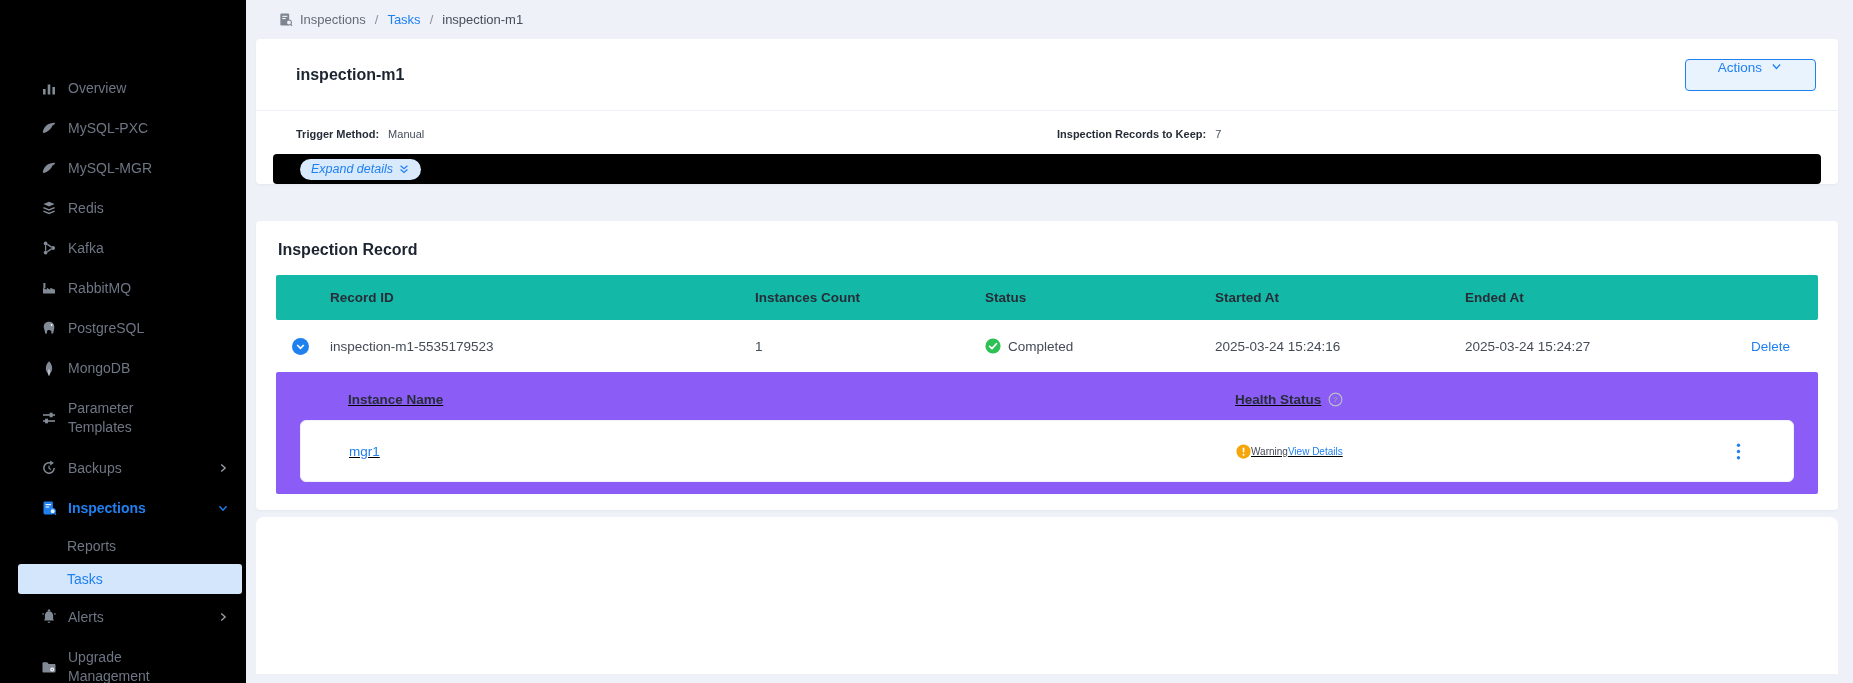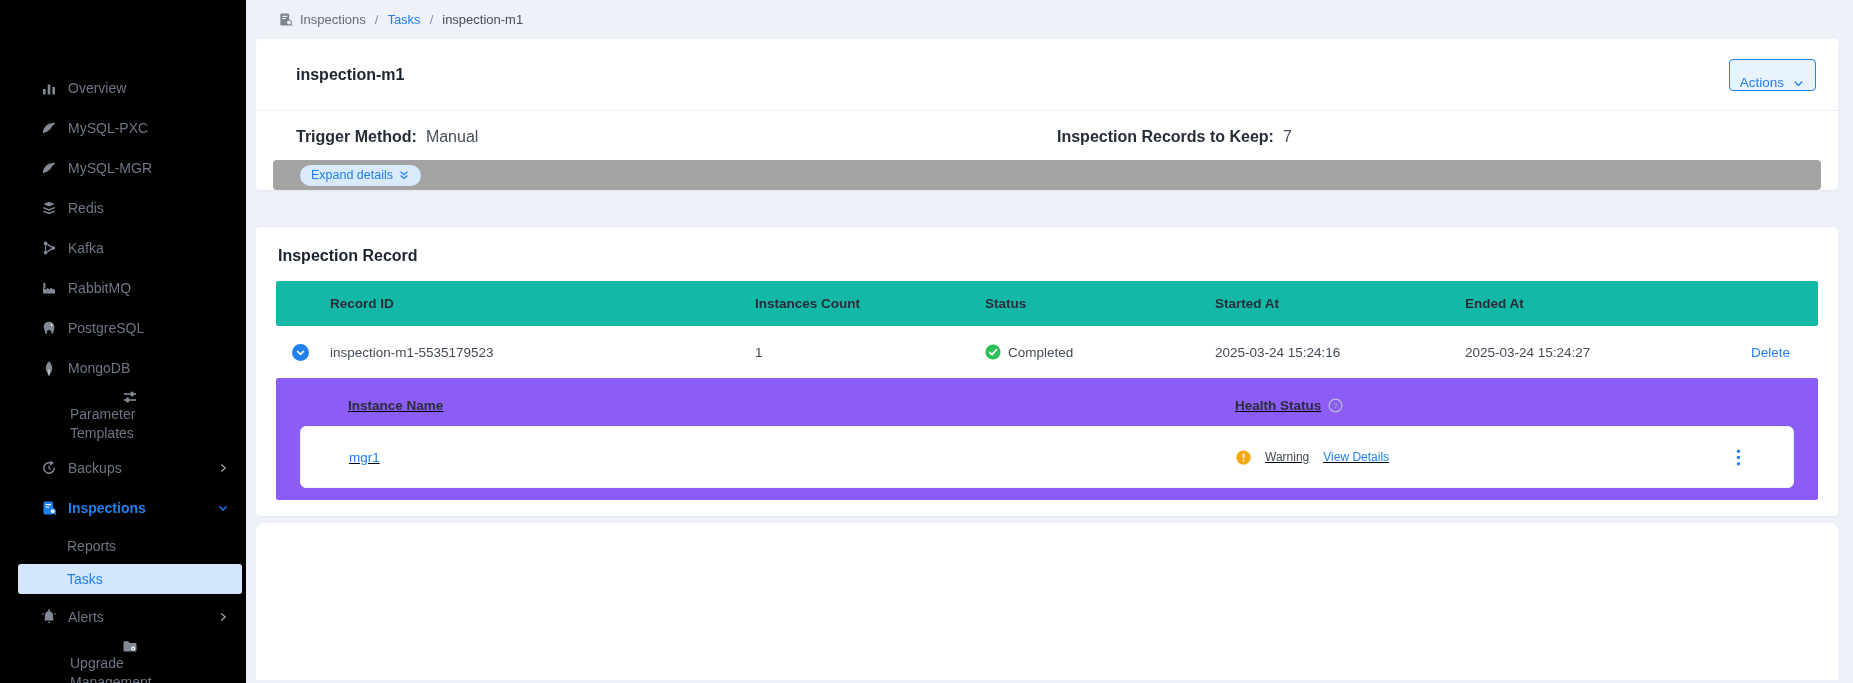--- a/index.html
+++ b/index.html
@@ -3,50 +3,50 @@
 <meta charset="utf-8">
 <style>
   * { margin:0; padding:0; box-sizing:border-box; font-family:"Liberation Sans","DejaVu Sans",sans-serif; }
   html,body { width:1853px; height:683px; overflow:hidden; }
   body { background:#eef2f8; display:flex; }
 
   
   .sidebar { width:246px; flex-shrink:0; background:#000000; padding-top:68px; }
   .side-item { min-height:40px; display:flex; align-items:center; padding:0 16px 0 40px;
                color:#6e7684; font-size:14px; cursor:pointer; }
-  .side-item.tall { min-height:60px;flex-direction:column; }
+  .side-item.tall { min-height:60px; }
   .side-item .s-icon { width:17px; height:17px; margin-right:11px; flex-shrink:0; display:flex; align-items:center; justify-content:center; }
   .side-item .s-label { flex:1; line-height:1.35; max-width:130px; }
   .side-item .s-chev { margin-left:auto; display:flex; }
   .side-item.active { color:#2080f0; font-weight:700; }
   .side-sub { height:30px; margin:3px 4px 3px 18px; padding-left:49px; display:flex; align-items:center;
               border-radius:3px; color:#6e7684; font-size:14px; cursor:pointer; }
   .side-sub.selected { background:#d3e6fb; color:#2080f0; }
 
   
   .main { flex:1; padding:0 15px 0 10px; min-width:0; }
   .breadcrumb { height:39px; display:flex; align-items:center; padding-left:22px; gap:7px; font-size:13px; color:#636b78; }
   .bc-sep { color:#8a919c; margin:0 2px; }
   .bc-link { color:#2080f0; cursor:pointer; }
   .bc-current { color:#454d59; }
 
   .card { background:#fff; border-radius:4px; box-shadow:0 1px 3px rgba(25,45,85,0.05); }
 
   
   .c1-head { height:72px; display:flex; align-items:center; padding:0 22px 0 40px; border-bottom:1px solid #edf0f5; }
   .c1-title { font-size:16px; font-weight:700; color:#1c2430; }
-  .actions-btn { margin-left:auto; height:32px; padding:0 10px; display:flex; align-items:flex-end; gap:8px;
+  .actions-btn { margin-left:auto; height:32px; padding:0 32px; display:flex; align-items:flex-start; gap:8px;
                  background:#e9f3fe; border:1px solid #2080f0; border-radius:4px; color:#2080f0;
                  font-size:13.5px; cursor:pointer; }
-  .c1-fields { display:flex; padding:17px 40px 0; font-size:16px;text-align:right; }
+  .c1-fields { display:flex; padding:17px 40px 0; font-size:11px;text-align:right; }
   .field { display:flex; align-items:baseline; }
   .field-1 { width:761px; }
   .f-label { font-weight:700; color:#262d38; }
   .f-value { margin-left:9px; color:#454d59; }
-  .c1-strip { margin:14px 17px 4px; height:30px; background:#a3a3a3; border-radius:4px; display:flex; align-items:center; }
+  .c1-strip { margin:14px 17px 4px; height:30px; background:#000000; border-radius:4px; display:flex; align-items:center;font-style:italic; }
   .expand-pill { margin-left:27px; height:21px; padding:0 11px; background:#d9eafd; border-radius:11px;
                  color:#2080f0; font-size:12.5px; display:flex; align-items:center; gap:5px; cursor:pointer; }
 
   
   .card2 { margin-top:37px; padding:16px 20px; }
   .c2-title { font-size:16px; font-weight:700; color:#1c2430; margin:4px 0 0 2px; }
   .tgrid { display:grid; grid-template-columns:48px 425px 230px 230px 250px 250px 1fr; align-items:center; }
   .thead { margin-top:16px; height:45px; background:#14b8a6; border-radius:2px;
            font-size:13.5px; font-weight:700; color:#262d38; }
   .thead > div, .trow > div { padding-left:6px; }
@@ -55,21 +55,21 @@
   .cell-status { display:flex; align-items:center; gap:7px; }
   .cell-action { text-align:right; padding-right:28px !important; }
   .link { color:#2080f0; cursor:pointer; }
 
   .expanded { background:#8b5cf6; padding:8px 24px 12px; border-radius:2px;text-decoration:underline; }
   .ehead { display:grid; grid-template-columns:887px 1fr; height:38px; align-items:center;
            padding-left:48px; font-size:13.5px; font-weight:700; color:#262d38; }
   .ehead-health { display:flex; align-items:center; gap:7px; }
   .ecard { background:#fff; border:1px solid #eef1f6; border-radius:6px; height:62px;
            display:grid; grid-template-columns:887px 1fr 110px; align-items:center; padding-left:48px; margin-top:2px; }
-  .ecard-health { display:flex; align-items:center; gap:14px; font-size:12px; color:#434b57; }
+  .ecard-health { display:flex; align-items:center; gap:0; font-size:10px; color:#434b57; }
   .kebab-cell { display:flex; justify-content:center; cursor:pointer; }
 
   .bottom-panel { margin-top:7px; height:157px; background:#ffffff; border-radius:8px 8px 0 0; }
 
   svg { display:block; }
 </style>
 </head>
 <body>
 
 <div class="sidebar">

